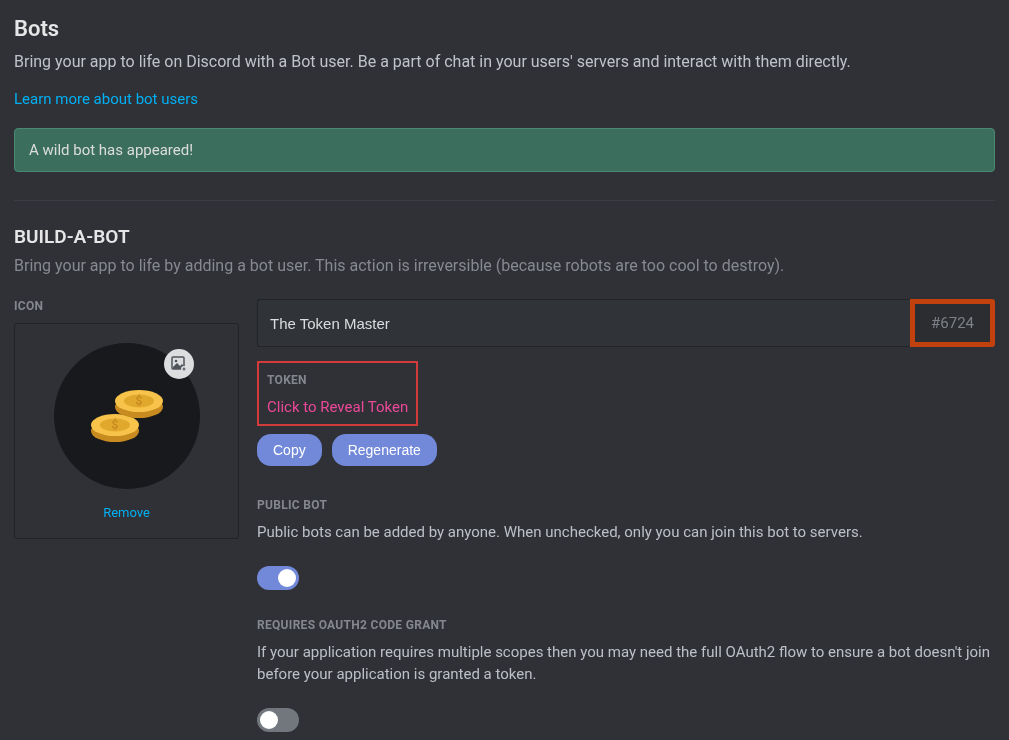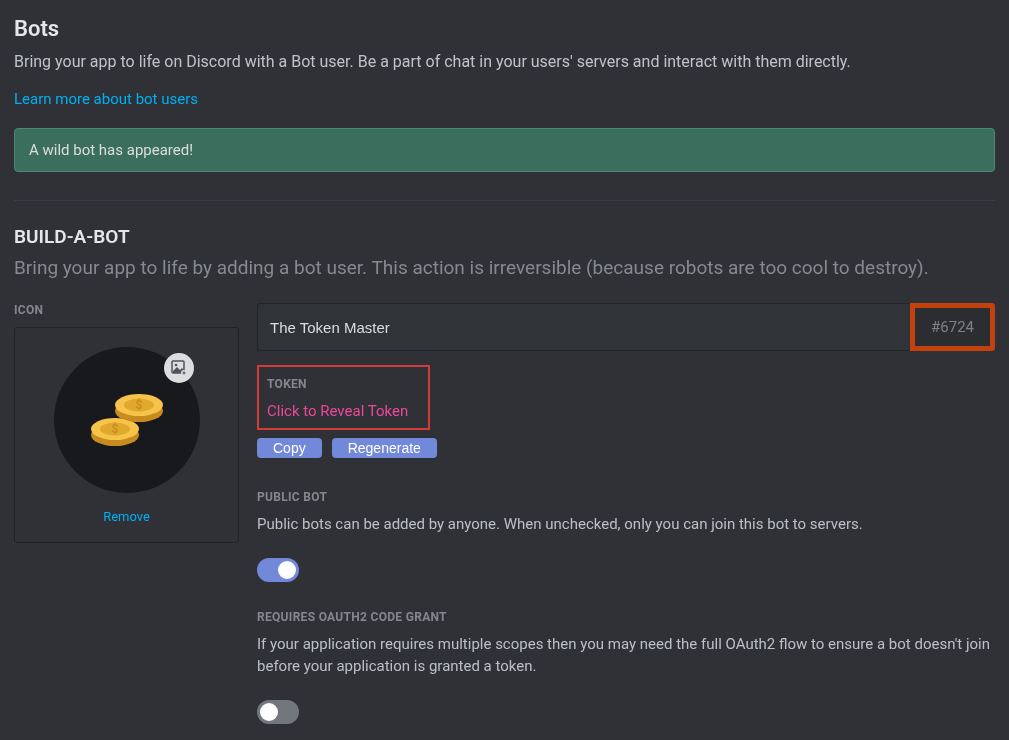--- a/index.html
+++ b/index.html
@@ -50,21 +50,21 @@
       margin-bottom: 24px;
     }
     .section-title {
       color: #e6e6e8;
       font-size: 19px;
       font-weight: 600;
       margin-bottom: 8px;
     }
     .section-description {
       color: #86898f;
-      font-size: 19px;
+      font-size: 16px;
       margin-bottom: 24px;
     }
     .builder-grid {
       display: flex;
       gap: 18px;
       align-items: flex-start;
     }
     .icon-col {
       width: 225px;
       flex-shrink: 0;
@@ -139,44 +139,44 @@
       border: 5px solid #c2410c;
       border-radius: 0 3px 3px 0;
       padding: 10px 16px;
       color: #7d8086;
       font-size: 15px;
       display: flex;
       align-items: center;
     }
     .token-box {
       border: 2px solid #d33a3a;
-      padding: 10px 20px 8px 8px;
+      padding: 10px 8px 8px 8px;
       display: inline-block;
       margin-bottom: 8px;
       min-width: 158px;
     }
     .token-box .field-label {
       margin-bottom: 10px;
     }
     .reveal-link {
       color: #ec4899;
       font-size: 15px;
     }
     .btn-row {
       display: flex;
       gap: 10px;
       margin-bottom: 32px;
     }
     .btn {
       background: #7289da;
       border: none;
-      border-radius: 4px;
+      border-radius: 14px;
       color: #fff;
       font-size: 14px;
-      padding: 2px 16px;
+      padding: 8px 16px;
       cursor: pointer;
     }
     .setting-block {
       margin-bottom: 28px;
     }
     .setting-row {
       display: flex;
       align-items: flex-start;
       gap: 20px;
       flex-direction: column;

